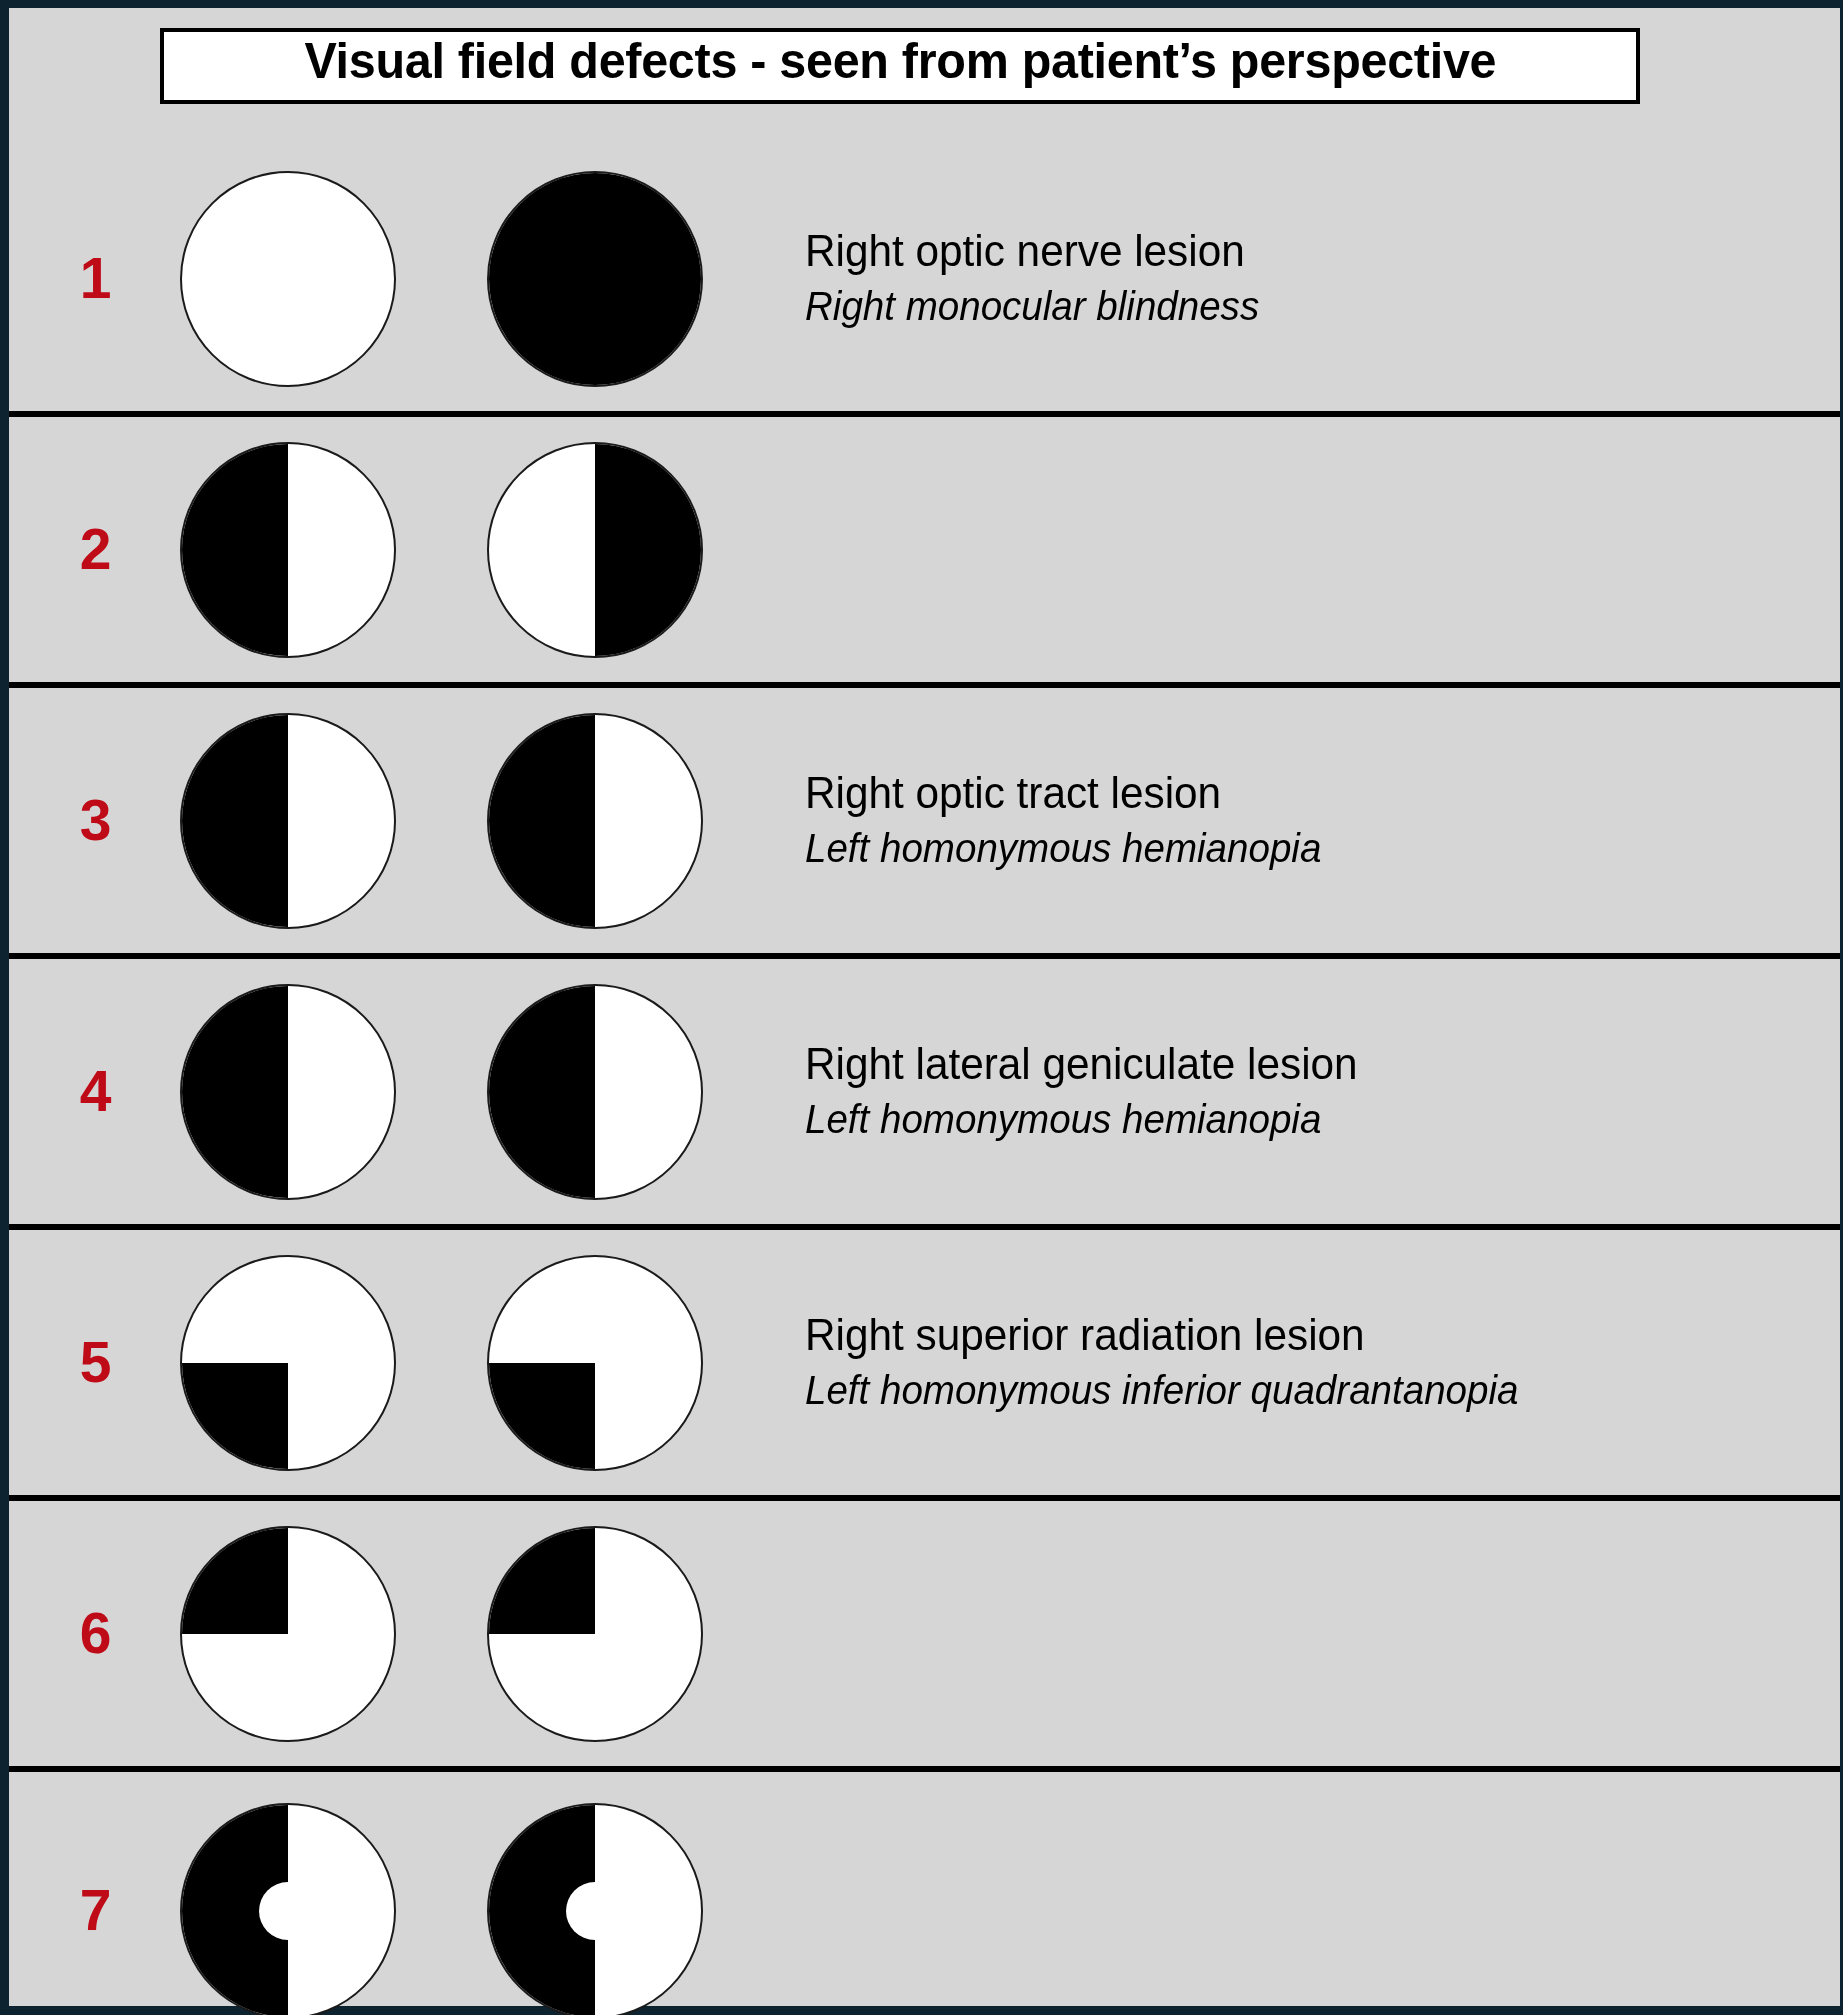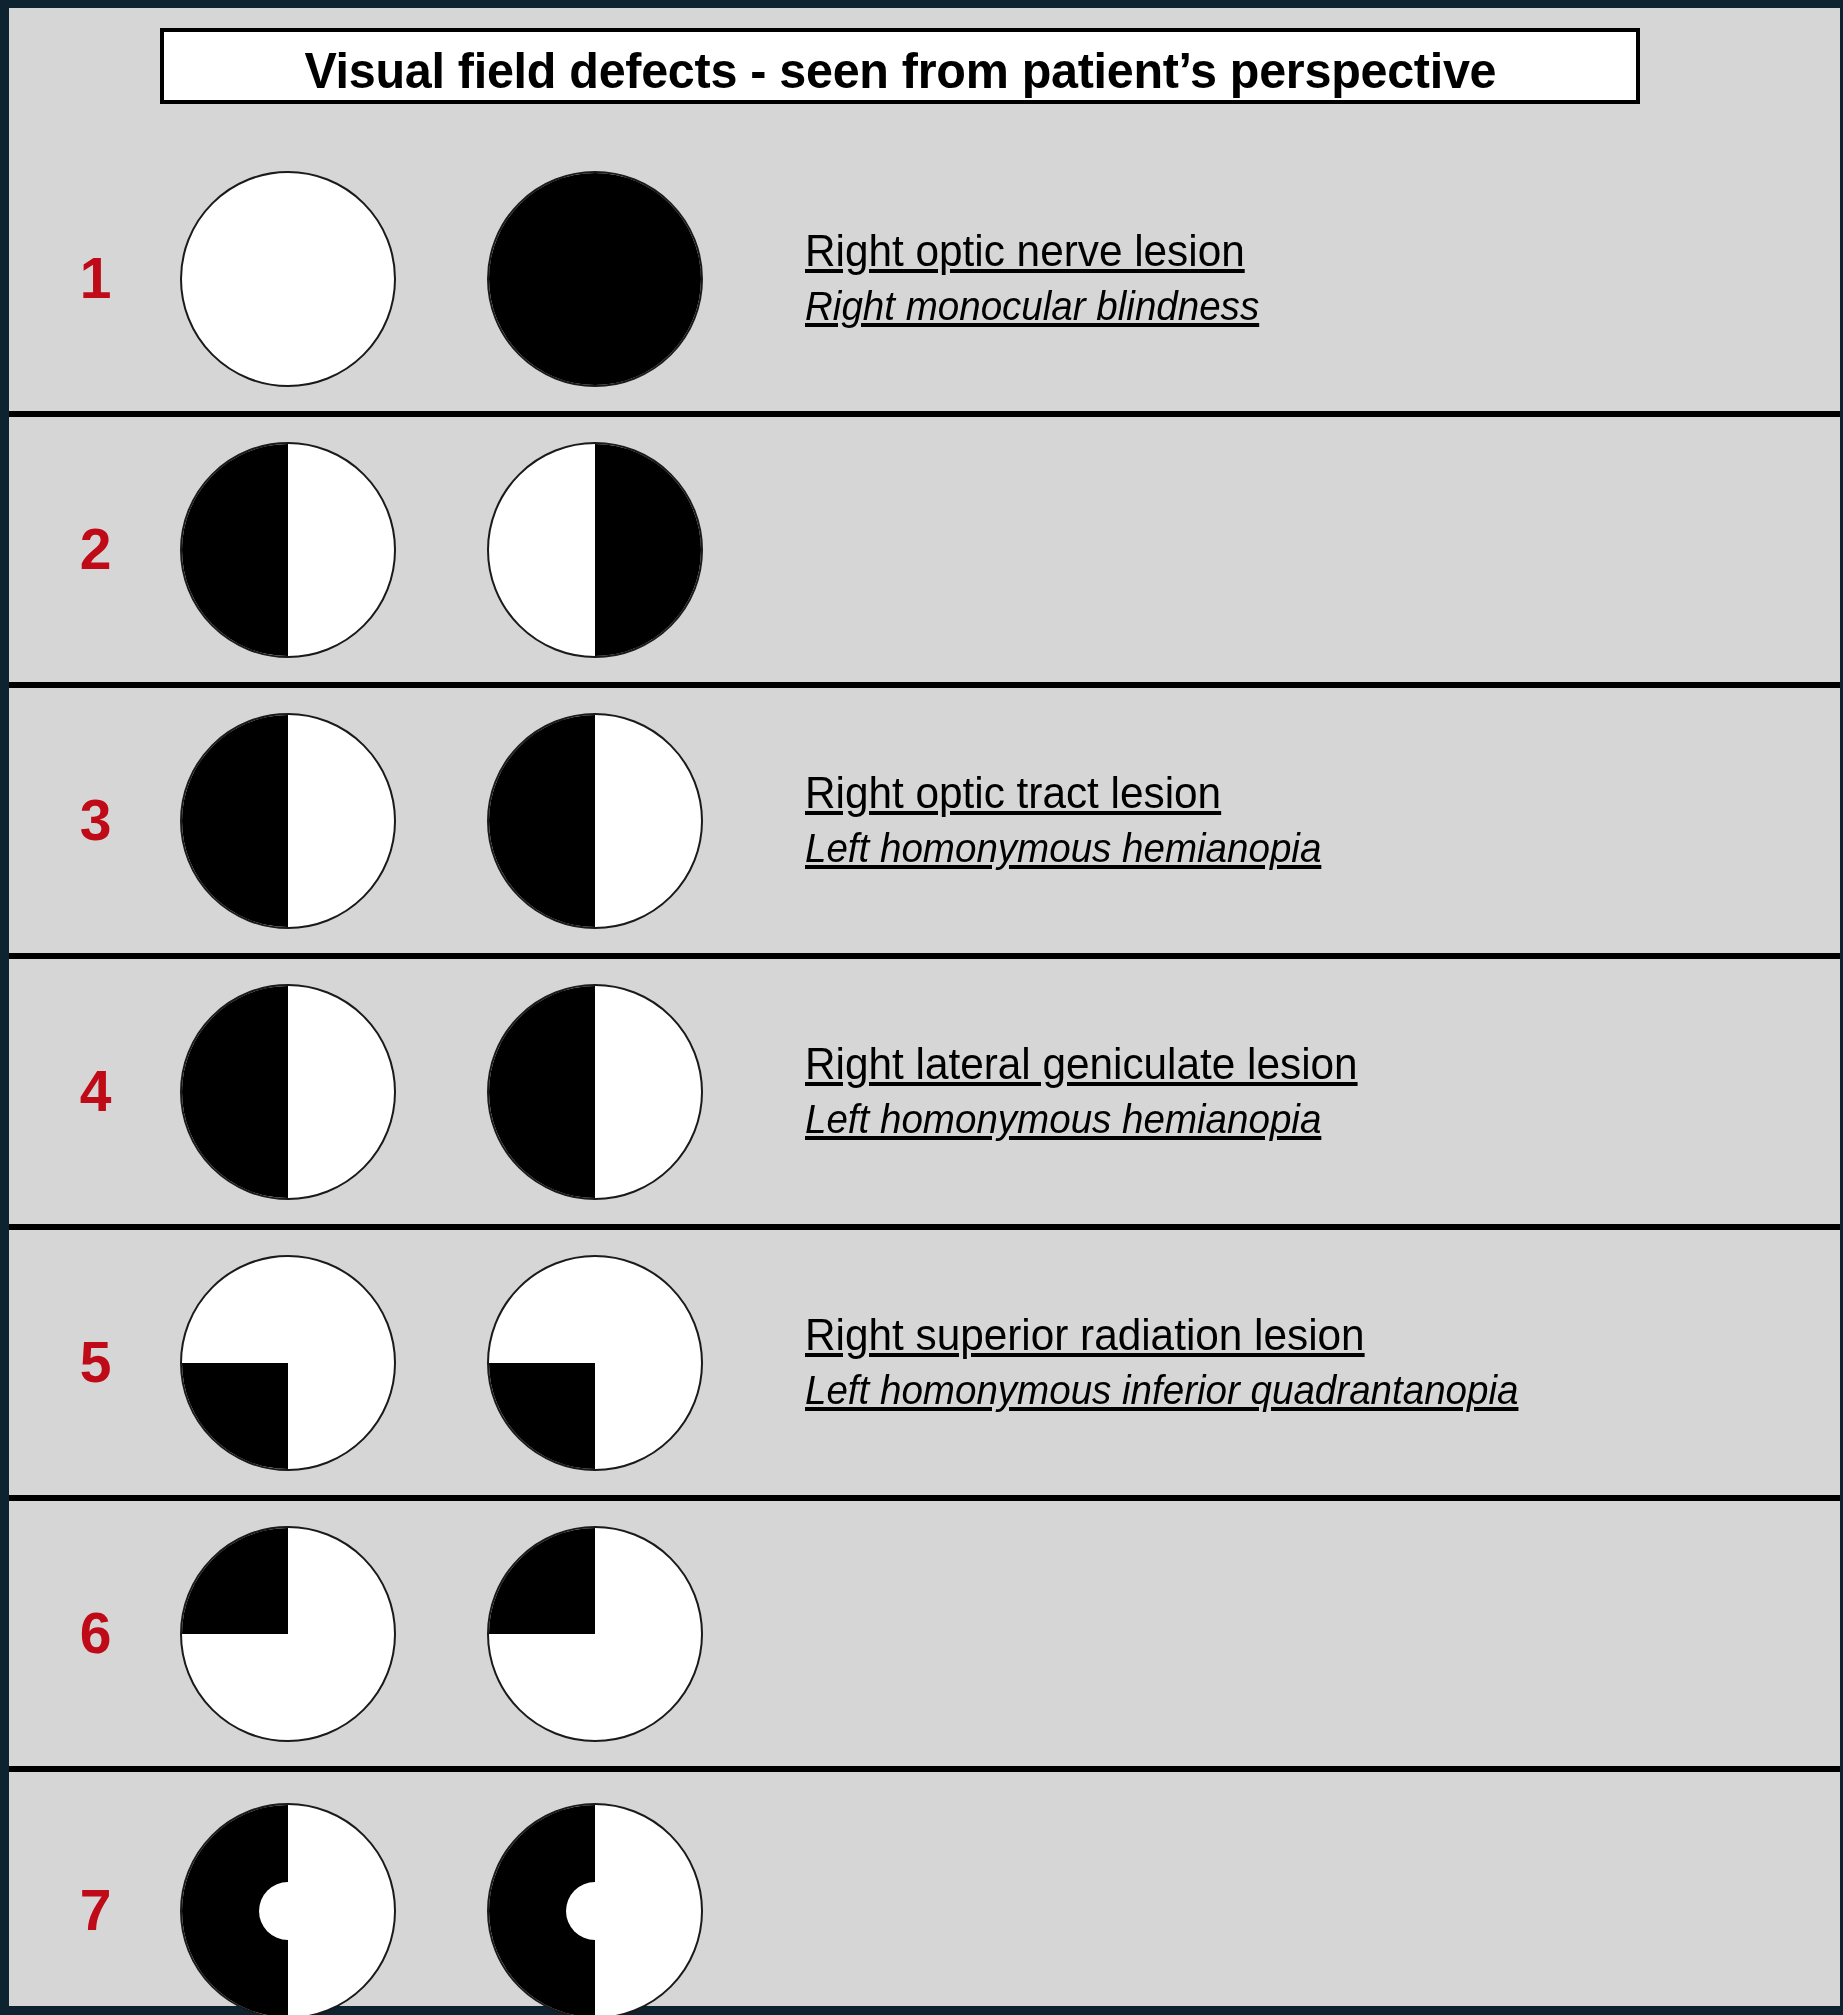--- a/index.html
+++ b/index.html
@@ -29,21 +29,21 @@
   
   .title-box {
     position: absolute;
     left: 151px;
     top: 20px;
     width: 1480px;
     height: 76px;
     background: #ffffff;
     border: 4px solid #000000;
     display: flex;
-    align-items: flex-end;
+    align-items: flex-start;
     justify-content: center;
     box-sizing: border-box;
   }
   .title-text {
     font-size: 50px;
     font-weight: bold;
     color: #000000;
     letter-spacing: -0.3px;
     white-space: nowrap;
     font-stretch: condensed;
@@ -128,21 +128,20 @@
     margin-top: -29px;
     border-radius: 50%;
     background: #ffffff;
   }
 
   
   .labels {
     position: absolute;
     left: 796px;
     right: 29px;
-    text-decoration: underline;
   }
   .lesion {
     font-size: 45px;
     color: #000000;
     line-height: 1.12;
     white-space: nowrap;
     transform: scaleX(0.94);
     transform-origin: left center;
   }
   .defect {

